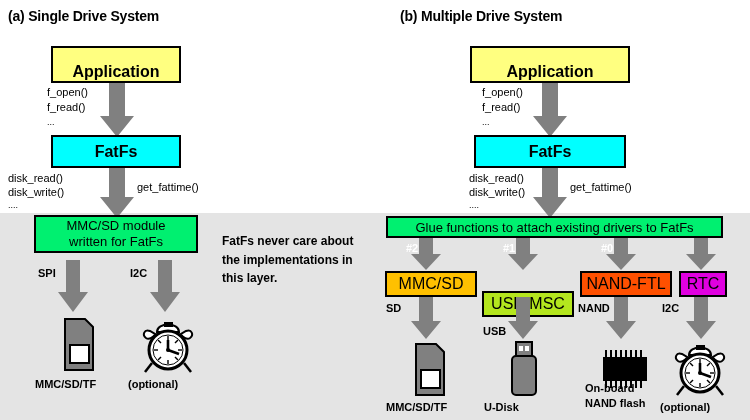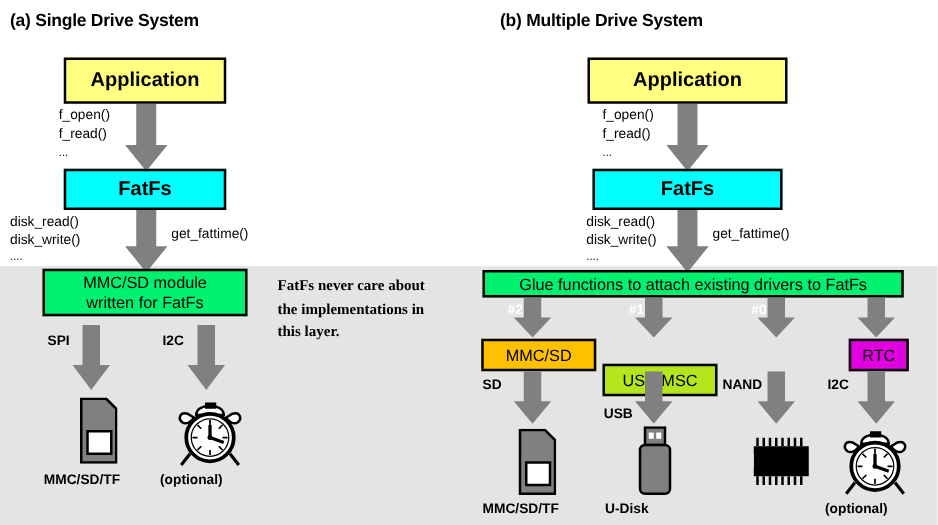--- a/index.html
+++ b/index.html
@@ -42,40 +42,41 @@
     display: flex;
     align-items: center;
     justify-content: center;
     color: #000000;
     white-space: nowrap;
   }
   .box-app {
     background: #ffff80;
     font-size: 16px;
     font-weight: bold;
+    align-items: flex-end;
   }
   .box-fatfs {
     background: #00ffff;
     font-size: 16px;
     font-weight: bold;
   }
   .box-green {
     background: #00f070;
     font-size: 13px;
     font-weight: normal;
     flex-direction: column;
     line-height: 1.25;
   }
   .box-glue {
     background: #00f070;
     font-size: 13px;
     font-weight: normal;
   }
   .box-driver {
-    font-size: 13px;
+    font-size: 16px;
     font-weight: normal;
   }
   .call-label {
     position: absolute;
     font-size: 11px;
     color: #000000;
     white-space: nowrap;
     line-height: 1.32;
   }
   .bus-label {
@@ -190,21 +191,21 @@
       <line x1="38" y1="25" x2="35" y2="28"></line>
       <line x1="18" y1="45" x2="21" y2="42"></line>
       <line x1="38" y1="45" x2="35" y2="42"></line>
     </g>
     <line x1="28" y1="35" x2="28" y2="25" stroke="#000000" stroke-width="2.6"></line>
     <line x1="28" y1="35" x2="39" y2="39" stroke="#000000" stroke-width="2.6"></line>
     <circle cx="28" cy="35" r="2" fill="#000000"></circle>
   </svg>
   <div class="caption" style="left:128px; top:377px; width:80px; font-weight:bold;">(optional)</div>
 
-  <div class="note" style="left:222px; top:219px;font-family:Liberation Serif, serif;">
+  <div class="note" style="left:222px; top:232px;">
     <div>FatFs never care about</div>
     <div>the implementations in</div>
     <div>this layer.</div>
   </div>
 
   <div class="box box-app" style="left:470px; top:46px; width:160px; height:37px;">
     <span>Application</span>
   </div>
 
   <svg class="arrow" style="left:533px; top:83px;" width="34" height="54" viewBox="0 0 34 54">
@@ -249,20 +250,23 @@
 
   <svg class="arrow" style="left:686px; top:238px;" width="30" height="32" viewBox="0 0 30 32">
     <path d="M8,0 H22 V16 H30 L15,32 L0,16 H8 Z" fill="#808080"></path>
   </svg>
 
   <div class="box box-driver" style="left:385px; top:271px; width:92px; height:26px; background:#ffc000;">
     <span>MMC/SD</span>
   </div>
   <div class="box box-driver" style="left:482px; top:271px; width:92px; height:26px; background:#b4e61e;margin-top:20px;">
     <span>USB-MSC</span>
+  </div>
+  <div class="box box-driver" style="left:580px; top:271px; width:92px; height:26px; background:#ff5000;">
+    <span>NAND-FTL</span>
   </div>
   <div class="box box-driver" style="left:679px; top:271px; width:48px; height:26px; background:#e000e0;">
     <span>RTC</span>
   </div>
 
   <svg class="arrow" style="left:411px; top:297px;" width="30" height="42" viewBox="0 0 30 42">
     <path d="M8,0 H22 V24 H30 L15,42 L0,24 H8 Z" fill="#808080"></path>
   </svg>
   <div class="bus-label" style="left:386px; top:302px;">SD</div>
 
@@ -310,20 +314,24 @@
       <rect x="16" y="31" width="2" height="7"></rect>
         <rect x="21" y="31" width="2" height="7"></rect>
       <rect x="26" y="31" width="2" height="7"></rect>
         <rect x="31" y="31" width="2" height="7"></rect>
       <rect x="36" y="31" width="2" height="7"></rect>
         <rect x="41" y="31" width="2" height="7"></rect>
     </g>
     <path d="M4,7 H48 V31 H4 Z" fill="#000000"></path>
     <path d="M4,13 a6,6 0 0 0 0,12 Z" fill="#e4e4e4"></path>
   </svg>
+  <div class="caption" style="left:585px; top:381px; width:80px;">
+    <div>On-board</div>
+    <div>NAND flash</div>
+  </div>
 
   <svg class="icon-wrap" style="left:672px; top:338px;" width="56" height="58" viewBox="0 0 56 58">
     <path d="M10,16 C4,14 2,20 6,23 C9,25 14,22 15,19 Z" fill="#ffffff" stroke="#000000" stroke-width="2"></path>
     <path d="M46,16 C52,14 54,20 50,23 C47,25 42,22 41,19 Z" fill="#ffffff" stroke="#000000" stroke-width="2"></path>
     <path d="M17,17 C17,7 39,7 39,17 Z" fill="#ffffff" stroke="#000000" stroke-width="2"></path>
     <rect x="24" y="7" width="9" height="5" fill="#000000"></rect>
     <path d="M12,48 L5,57" stroke="#000000" stroke-width="2.5" fill="none"></path>
     <path d="M44,48 L51,57" stroke="#000000" stroke-width="2.5" fill="none"></path>
     <circle cx="28" cy="35" r="19" fill="#ffffff" stroke="#000000" stroke-width="3"></circle>
     <circle cx="28" cy="35" r="15" fill="#ffffff" stroke="#000000" stroke-width="1"></circle>

